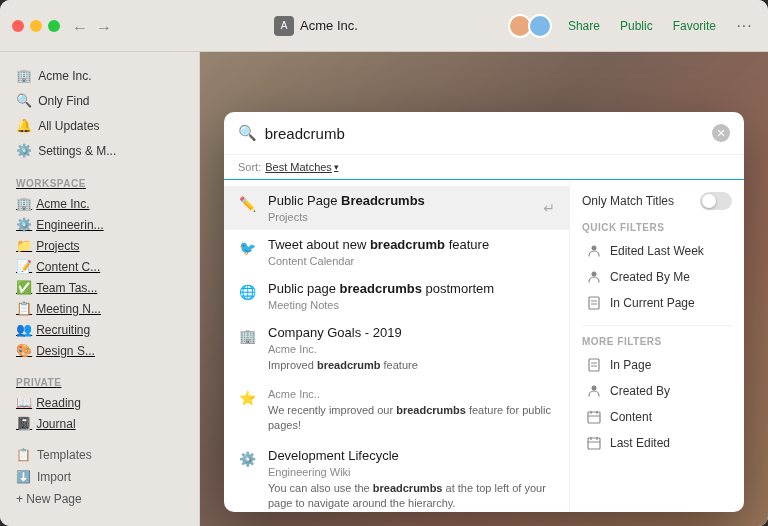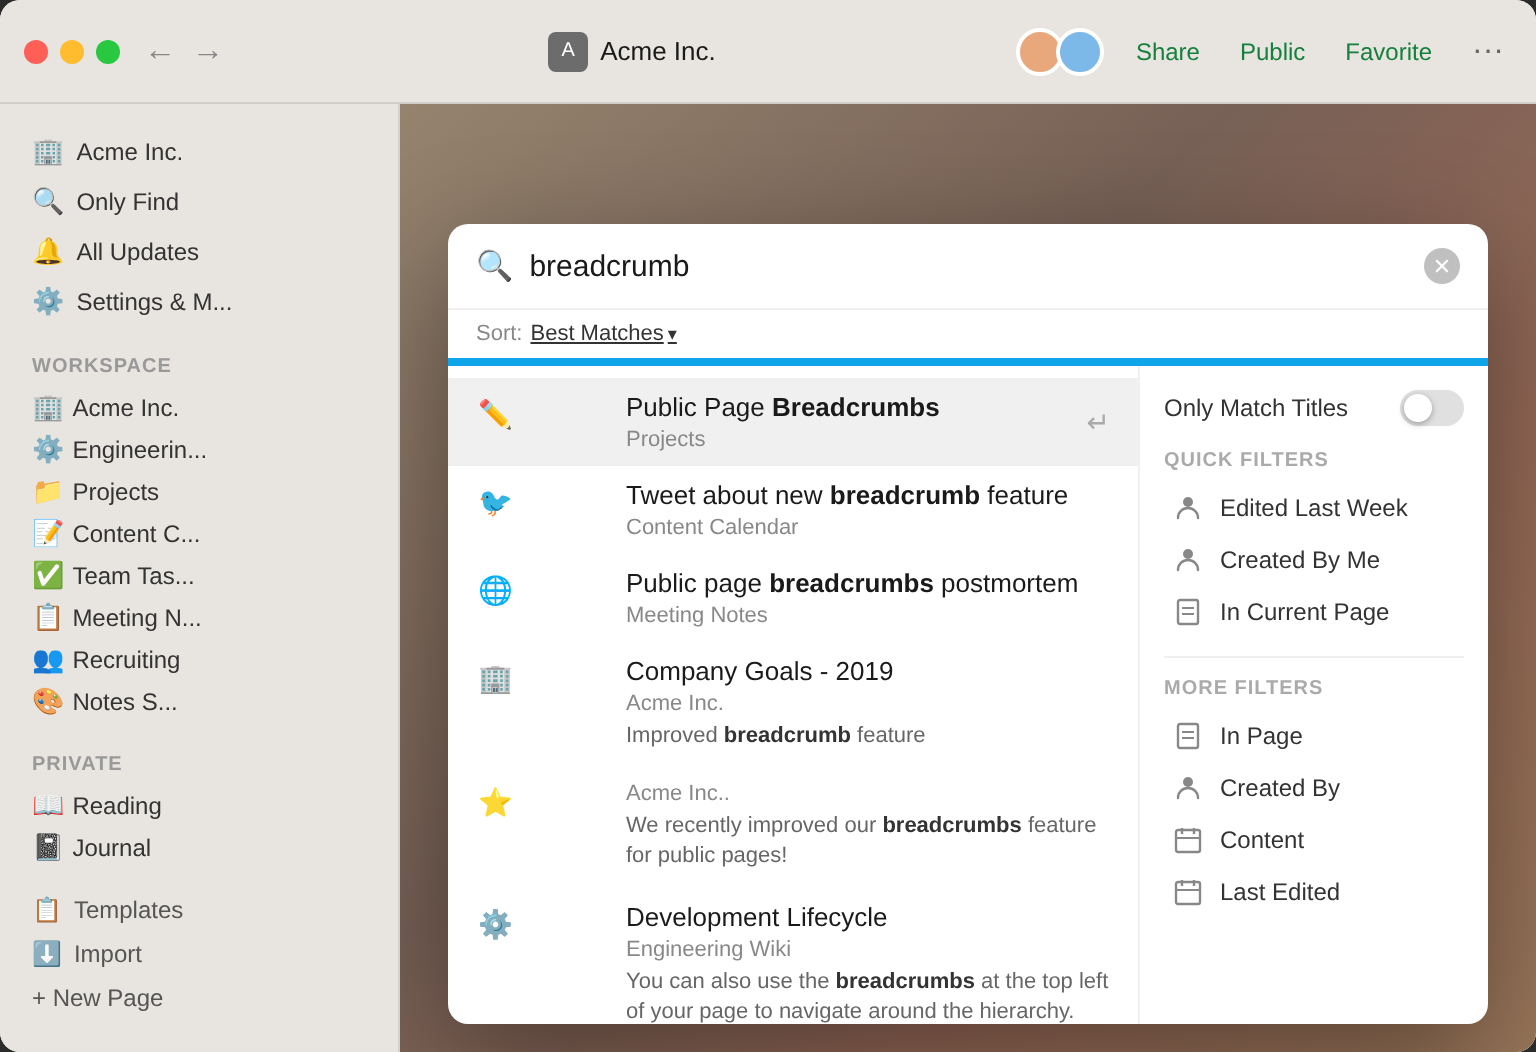--- a/index.html
+++ b/index.html
@@ -142,20 +142,21 @@
       border-radius: 4px;
       cursor: pointer;
       font-size: 12px;
       color: #333;
     }
     .sidebar-item-icon { font-size: 13px; color: #666; }
 
     .sidebar-section {
       padding: 0 8px;
       margin-top: 8px;
+      text-decoration: underline;
     }
     .sidebar-section-label {
       font-size: 10px;
       font-weight: 600;
       color: #999;
       letter-spacing: 0.5px;
       padding: 4px 8px;
       text-transform: uppercase;
     }
     .sidebar-tree-item {
@@ -258,21 +259,21 @@
       align-items: center;
       justify-content: center;
       font-size: 11px;
       cursor: pointer;
     }
 
     .search-sort-bar {
       display: flex;
       align-items: flex-start;
       padding: 6px 14px;
-      border-bottom: 4px solid #0ea5e9;
+      border-bottom: 1px solid #0ea5e9;
       gap: 4px;
     }
     .sort-label {
       font-size: 11px;
       color: #888;
     }
     .sort-value {
       font-size: 11px;
       color: #333;
       font-weight: 500;
@@ -309,21 +310,21 @@
     .result-icon {
       width: 20px;
       height: 20px;
       flex-shrink: 0;
       display: flex;
       align-items: center;
       justify-content: center;
       font-size: 14px;
       margin-top: 1px;
     }
-    .result-content { flex: 1; min-width: 0; margin-left: 45px; }
+    .result-content { flex: 1; min-width: 0; }
     .result-title {
       font-size: 13px;
       color: #1a1a1a;
       line-height: 1.3;
     }
     .result-title b { font-weight: 700; }
     .result-subtitle {
       font-size: 11px;
       color: #888;
       margin-top: 1px;
@@ -501,21 +502,21 @@
         <div class="sidebar-tree-item">
           <span class="tree-emoji">📋</span>
           <span>Meeting N...</span>
         </div>
         <div class="sidebar-tree-item">
           <span class="tree-emoji">👥</span>
           <span>Recruiting</span>
         </div>
         <div class="sidebar-tree-item">
           <span class="tree-emoji">🎨</span>
-          <span>Notes S...</span>
+          <span>Design S...</span>
         </div>
       </div>
 
       <div class="sidebar-section sidebar-section-private">
         <div class="sidebar-section-label">PRIVATE</div>
         <div class="sidebar-tree-item">
           <span class="tree-emoji">📖</span>
           <span>Reading</span>
         </div>
         <div class="sidebar-tree-item">

